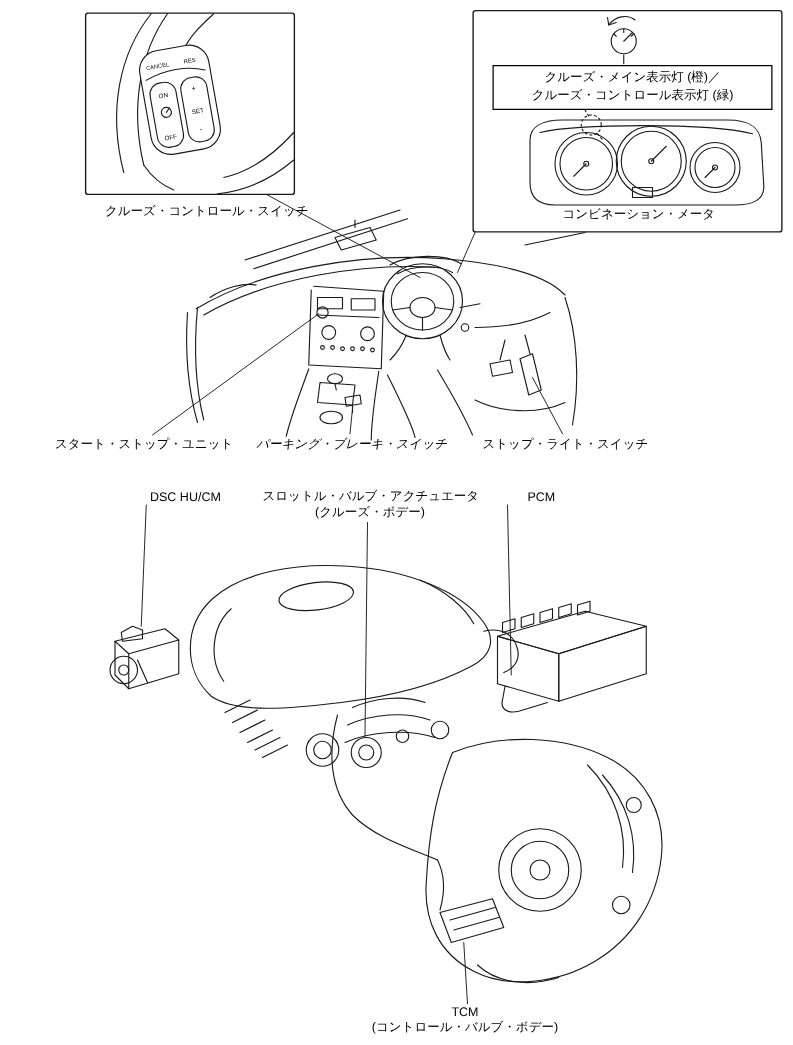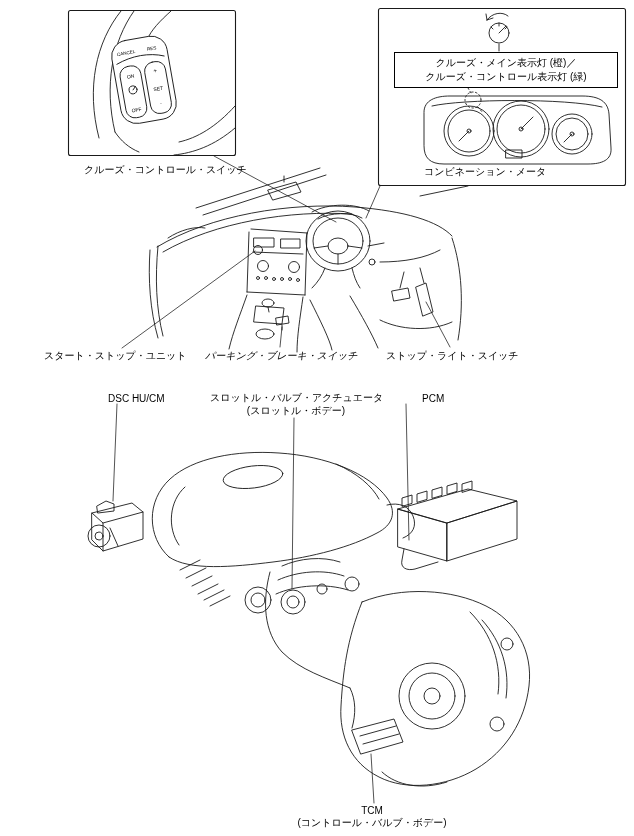--- a/index.html
+++ b/index.html
@@ -245,31 +245,31 @@
     </g>
   </svg>
 
   <div class="lbl" style="left:52px;top:164px;margin-left:32px;">クルーズ・コントロール・スイッチ</div>
 
   <div class="indicator-box">
     <div>クルーズ・メイン表示灯 (橙)／</div>
     <div>クルーズ・コントロール表示灯 (緑)</div>
   </div>
 
-  <div class="lbl" style="left:424px;top:166px;font-family:Liberation Serif, serif;">コンビネーション・メータ</div>
+  <div class="lbl" style="left:450px;top:166px;font-family:Liberation Serif, serif;">コンビネーション・メータ</div>
 
   <div class="lbl" style="left:44px;top:350px;">スタート・ストップ・ユニット</div>
 
   <div class="lbl" style="left:205px;top:350px;font-style:italic;">パーキング・ブレーキ・スイッチ</div>
 
   <div class="lbl" style="left:386px;top:350px;">ストップ・ライト・スイッチ</div>
 
-  <div class="lbl" style="left:92px;top:393px;padding-left:16px;">DSC HU/CM</div>
+  <div class="lbl" style="left:104px;top:393px;padding-left:16px;">DSC HU/CM</div>
 
   <div class="lbl center" style="left:210px;top:393px;width:172px;font-family:Liberation Mono, monospace;">スロットル・バルブ・アクチュエータ</div>
-  <div class="lbl center" style="left:210px;top:405px;width:172px;">(スロットル・ボデー)</div>
+  <div class="lbl center" style="left:210px;top:405px;width:172px;">(クルーズ・ボデー)</div>
 
   <div class="lbl" style="left:396px;top:393px;padding-left:26px;">PCM</div>
 
   <div class="lbl center" style="left:340px;top:805px;width:64px;">TCM</div>
   <div class="lbl center" style="left:290px;top:817px;width:164px;">(コントロール・バルブ・ボデー)</div>
 
 </div>
 
 </body></html>

